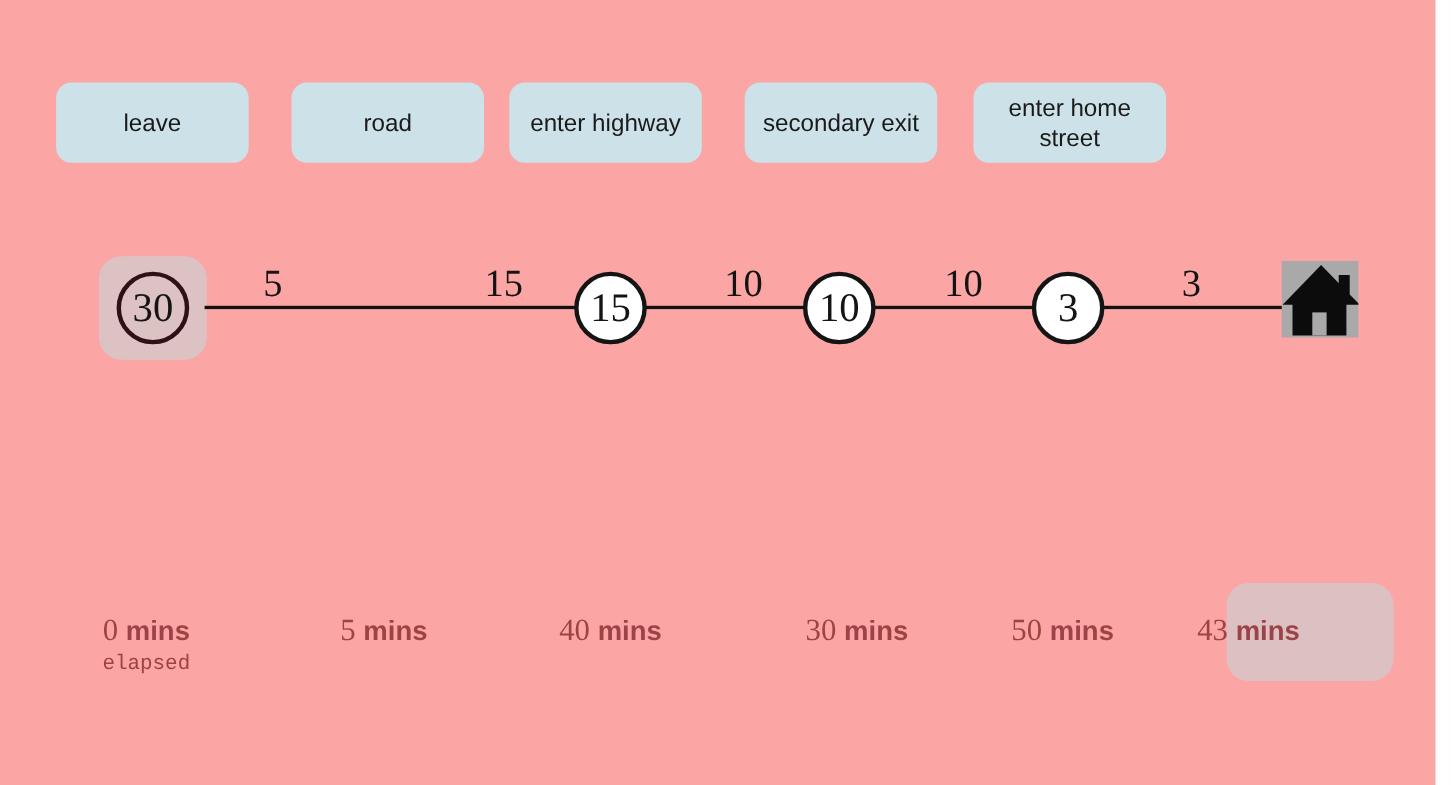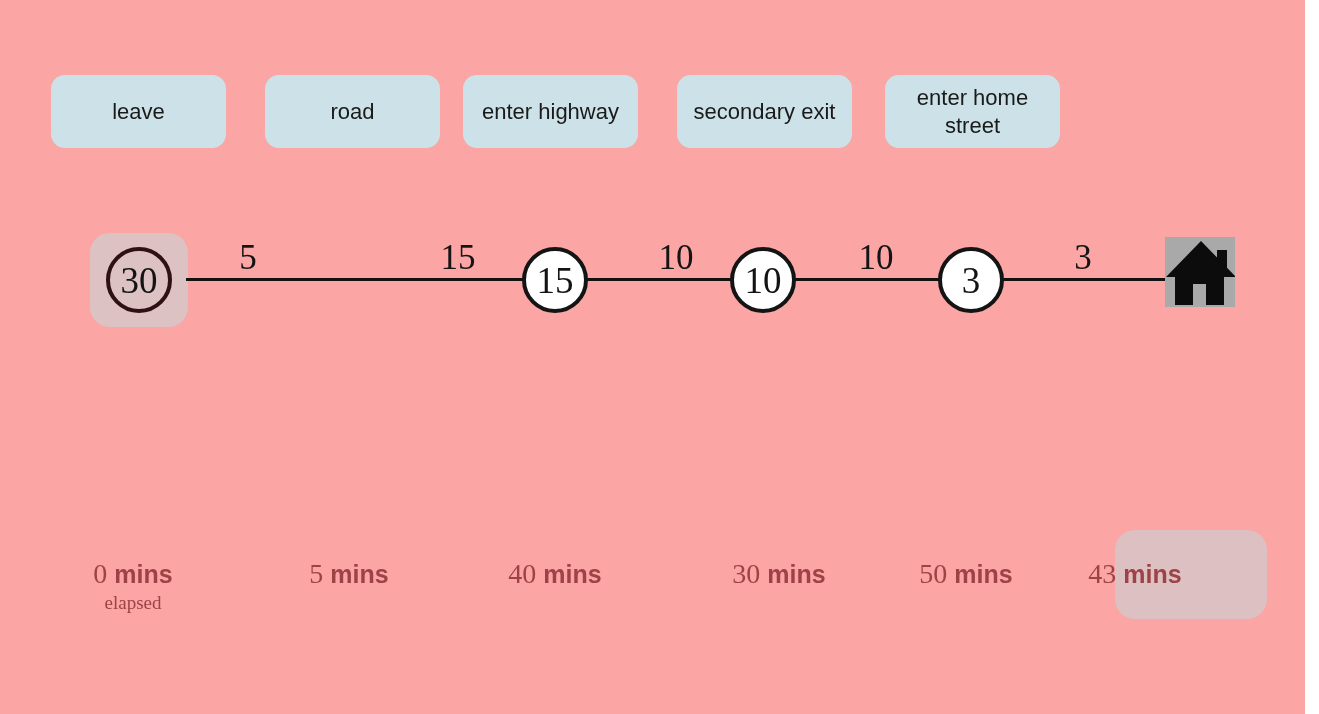--- a/index.html
+++ b/index.html
@@ -107,21 +107,21 @@
     font-size: 28px;
   }
   .time-label .unit {
     font-family: "Liberation Sans", sans-serif;
     font-weight: bold;
     font-size: 25px;
   }
   .elapsed-caption {
     display: block;
     margin-top: 2px;
-    font-family: Liberation Serif, serif;
+    font-family: Liberation Mono, monospace;
     font-size: 19px;
     color: #9d4348;
   }
 </style>
 </head>
 <body>
 
 <div class="canvas">
 
   <div class="stage-box" style="left:51px">

